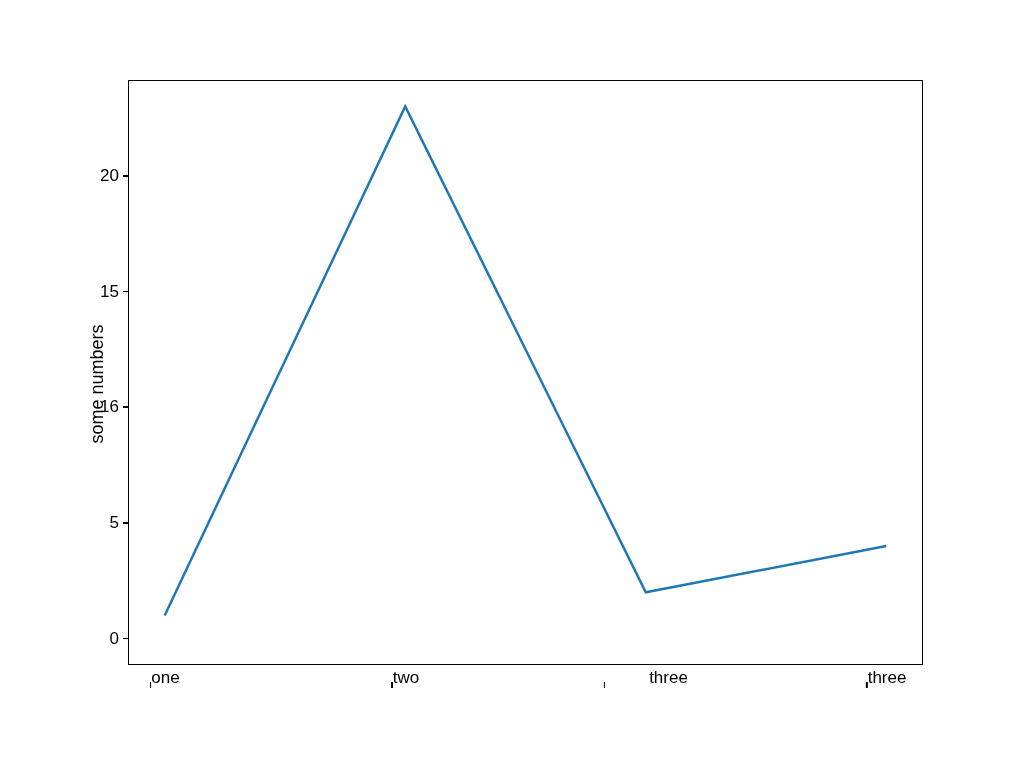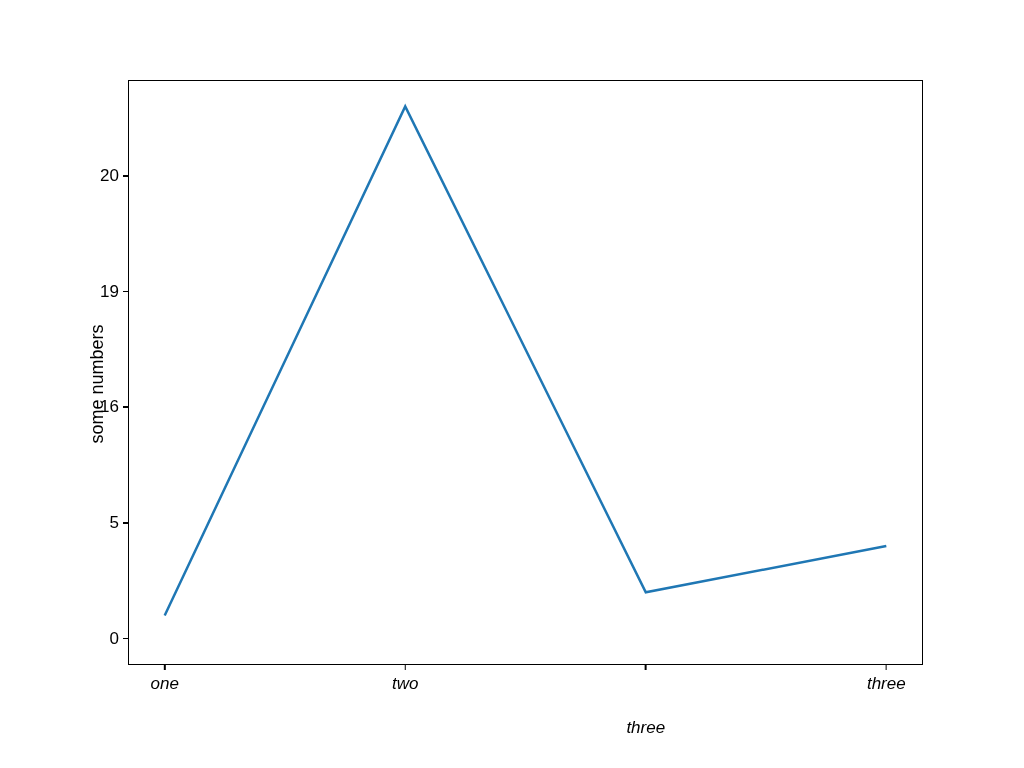--- a/index.html
+++ b/index.html
@@ -46,23 +46,22 @@
       font-size: 17px;
       margin-right: 4px;
       text-align: right;
       min-width: 24px;
     }
     .x-tick {
       position: absolute;
       top: 100%;
       transform: translateX(-50%);
       display: flex;
-      flex-direction: column;
-      align-items: center;
-      font-style: italic;
+      flex-direction: row;
+      align-items: flex-end;
     }
     .x-tick-mark {
       width: 1.5px;
       height: 6px;
       background: black;
     }
     .x-tick-label {
       font-size: 17px;
       margin-top: 4px;
       white-space: nowrap;
@@ -97,21 +96,21 @@
       </div>
       <div class="y-tick" style="top: 75.7937%;">
         <span class="y-tick-label">5</span>
         <span class="y-tick-mark"></span>
       </div>
       <div class="y-tick" style="top: 55.9524%;">
         <span class="y-tick-label">16</span>
         <span class="y-tick-mark"></span>
       </div>
       <div class="y-tick" style="top: 36.1111%;">
-        <span class="y-tick-label">19</span>
+        <span class="y-tick-label">15</span>
         <span class="y-tick-mark"></span>
       </div>
       <div class="y-tick" style="top: 16.2698%; justify-content: center;">
         <span class="y-tick-label">20</span>
         <span class="y-tick-mark"></span>
       </div>
     </div>
   <div id="x-ticks-container">
       <div class="x-tick" style="left: 4.5%;">
         <span class="x-tick-mark"></span>

